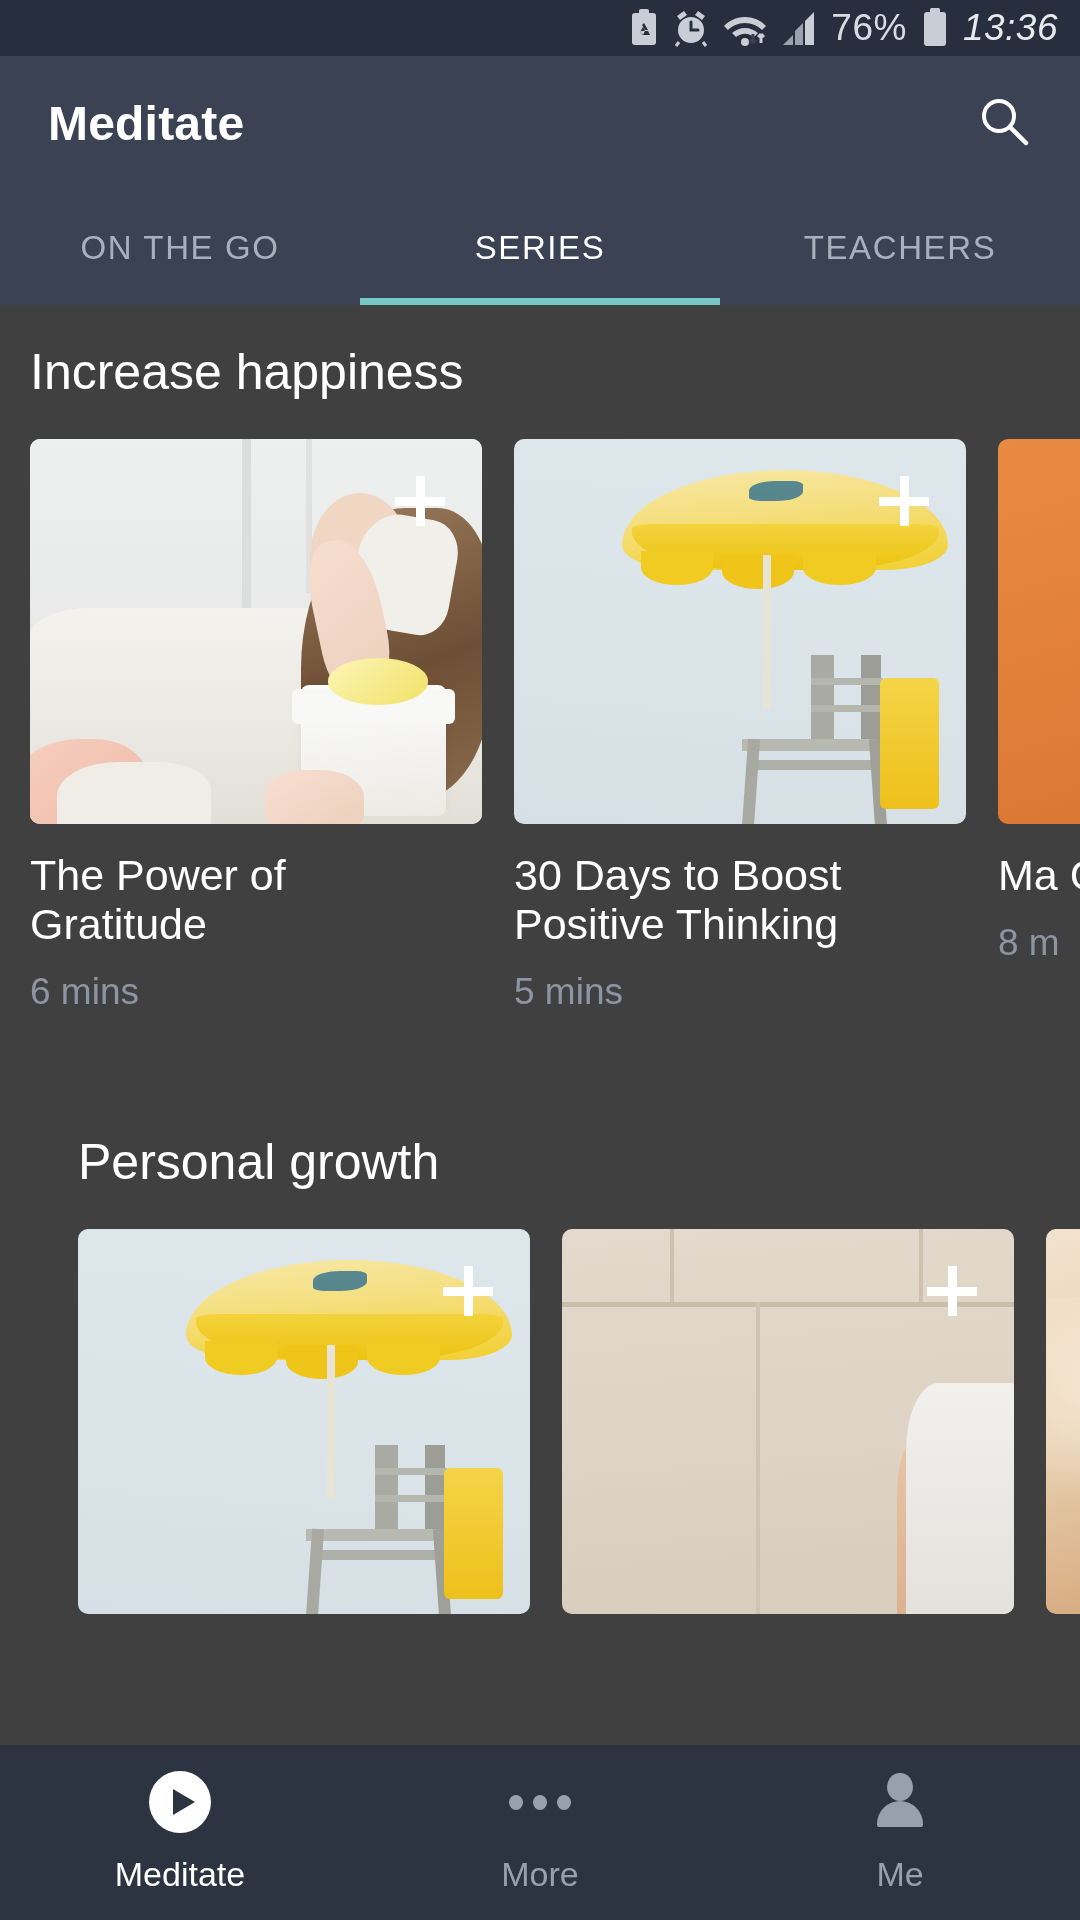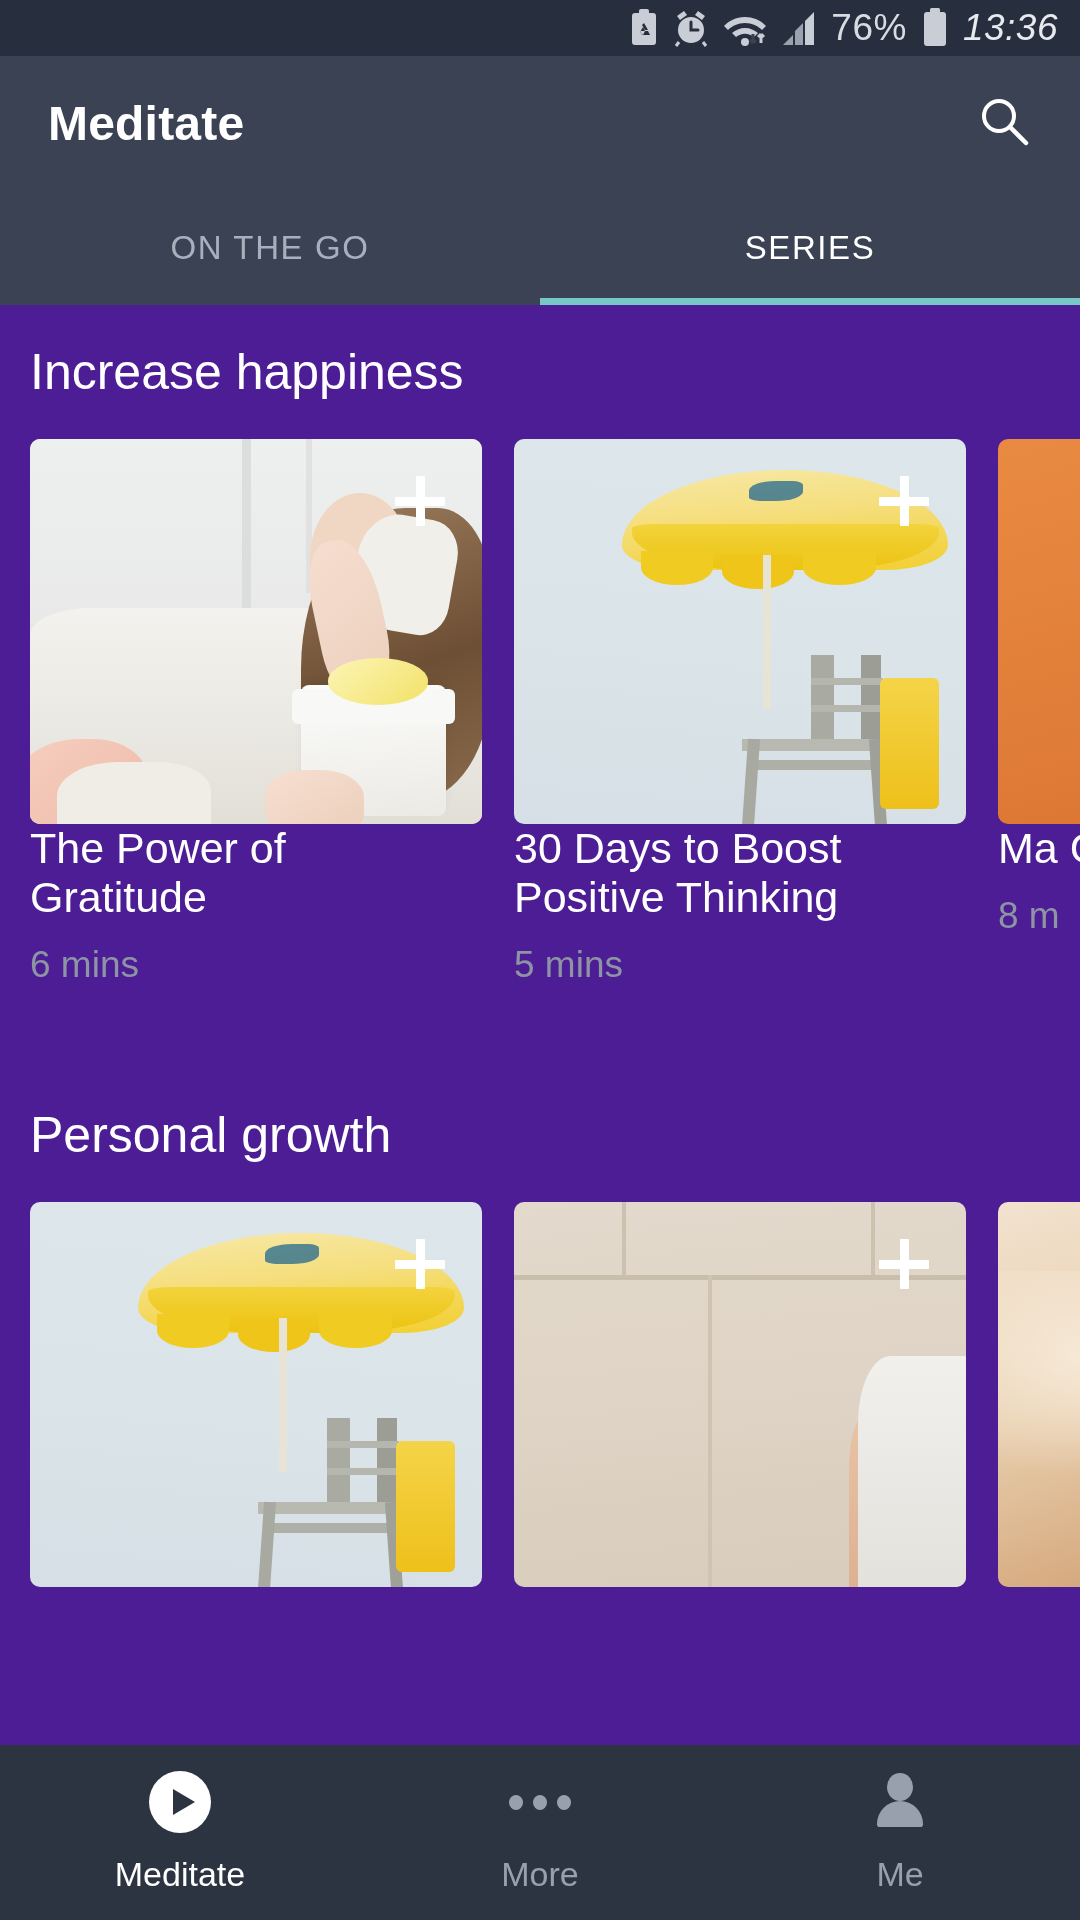--- a/index.html
+++ b/index.html
@@ -50,21 +50,21 @@
     color:#a9b0bd;
   }
   .tab.active .tab-label{ color:#ffffff; }
   .tab.active::after{
     content:""; position:absolute; bottom:0; left:0; right:0;
     height:7px; background:#76c7c6;
   }
 
   
   .content{
-    width:1080px; height:1615px; background:#4c1d95;
+    width:1080px; height:1615px; background:#404040;
     position:relative; overflow:hidden;
   }
   .section{ padding-top:0; }
   .section-title{
     color:#ffffff; font-size:50px; font-weight:normal;
     padding:0 0 0 30px;
   }
   .card-row{
     display:flex; gap:32px; padding-left:30px; margin-top:0;
   }
@@ -79,21 +79,21 @@
     display:flex; align-items:center; justify-content:center;
     z-index:5;
   }
   .plus-btn::before, .plus-btn::after{
     content:""; position:absolute; background:#ffffff; border-radius:1px;
   }
   .plus-btn::before{ width:50px; height:9px; }
   .plus-btn::after{ width:9px; height:50px; }
   .card-title{
     color:#ffffff; font-size:43px; line-height:1.14;
-    padding-right:18px;
+    margin-top:27px; padding-right:18px;
   }
   .card-dur{
     color:#8d94a3; font-size:37px; margin-top:22px;
   }
 
   
   .art{ position:absolute; inset:0; }
 
   
   .artA{ background:linear-gradient(170deg,#eceded 0%,#e6e7e6 42%,#efeeec 100%); }
@@ -271,20 +271,23 @@
   </div>
 </div>
 
 <div class="tab-bar">
   <div class="tab">
     <span class="tab-label">ON THE GO</span>
   </div>
   <div class="tab active">
     <span class="tab-label">SERIES</span>
   </div>
+  <div class="tab">
+    <span class="tab-label">TEACHERS</span>
+  </div>
 </div>
 
 <div class="content">
 
   <div class="section" style="padding-top:38px;">
     <div class="section-title">Increase happiness</div>
 
     <div class="card-row" style="margin-top:38px;">
 
       <div class="card">
@@ -346,21 +349,21 @@
           </div>
 
         </div>
         <div class="card-title">Ma Gre</div>
         <div class="card-dur">8 m</div>
       </div>
 
     </div>
   </div>
 
-  <div class="section" style="padding-top:120px;">
+  <div class="section" style="padding-top:120px;margin-left:48px;">
     <div class="section-title">Personal growth</div>
 
     <div class="card-row" style="margin-top:38px;">
 
       <div class="card">
         <div class="card-thumb">
           <div class="art artB">
             <div class="umb"></div>
               <div class="umbshade"></div>
             <div class="flap1"></div>

